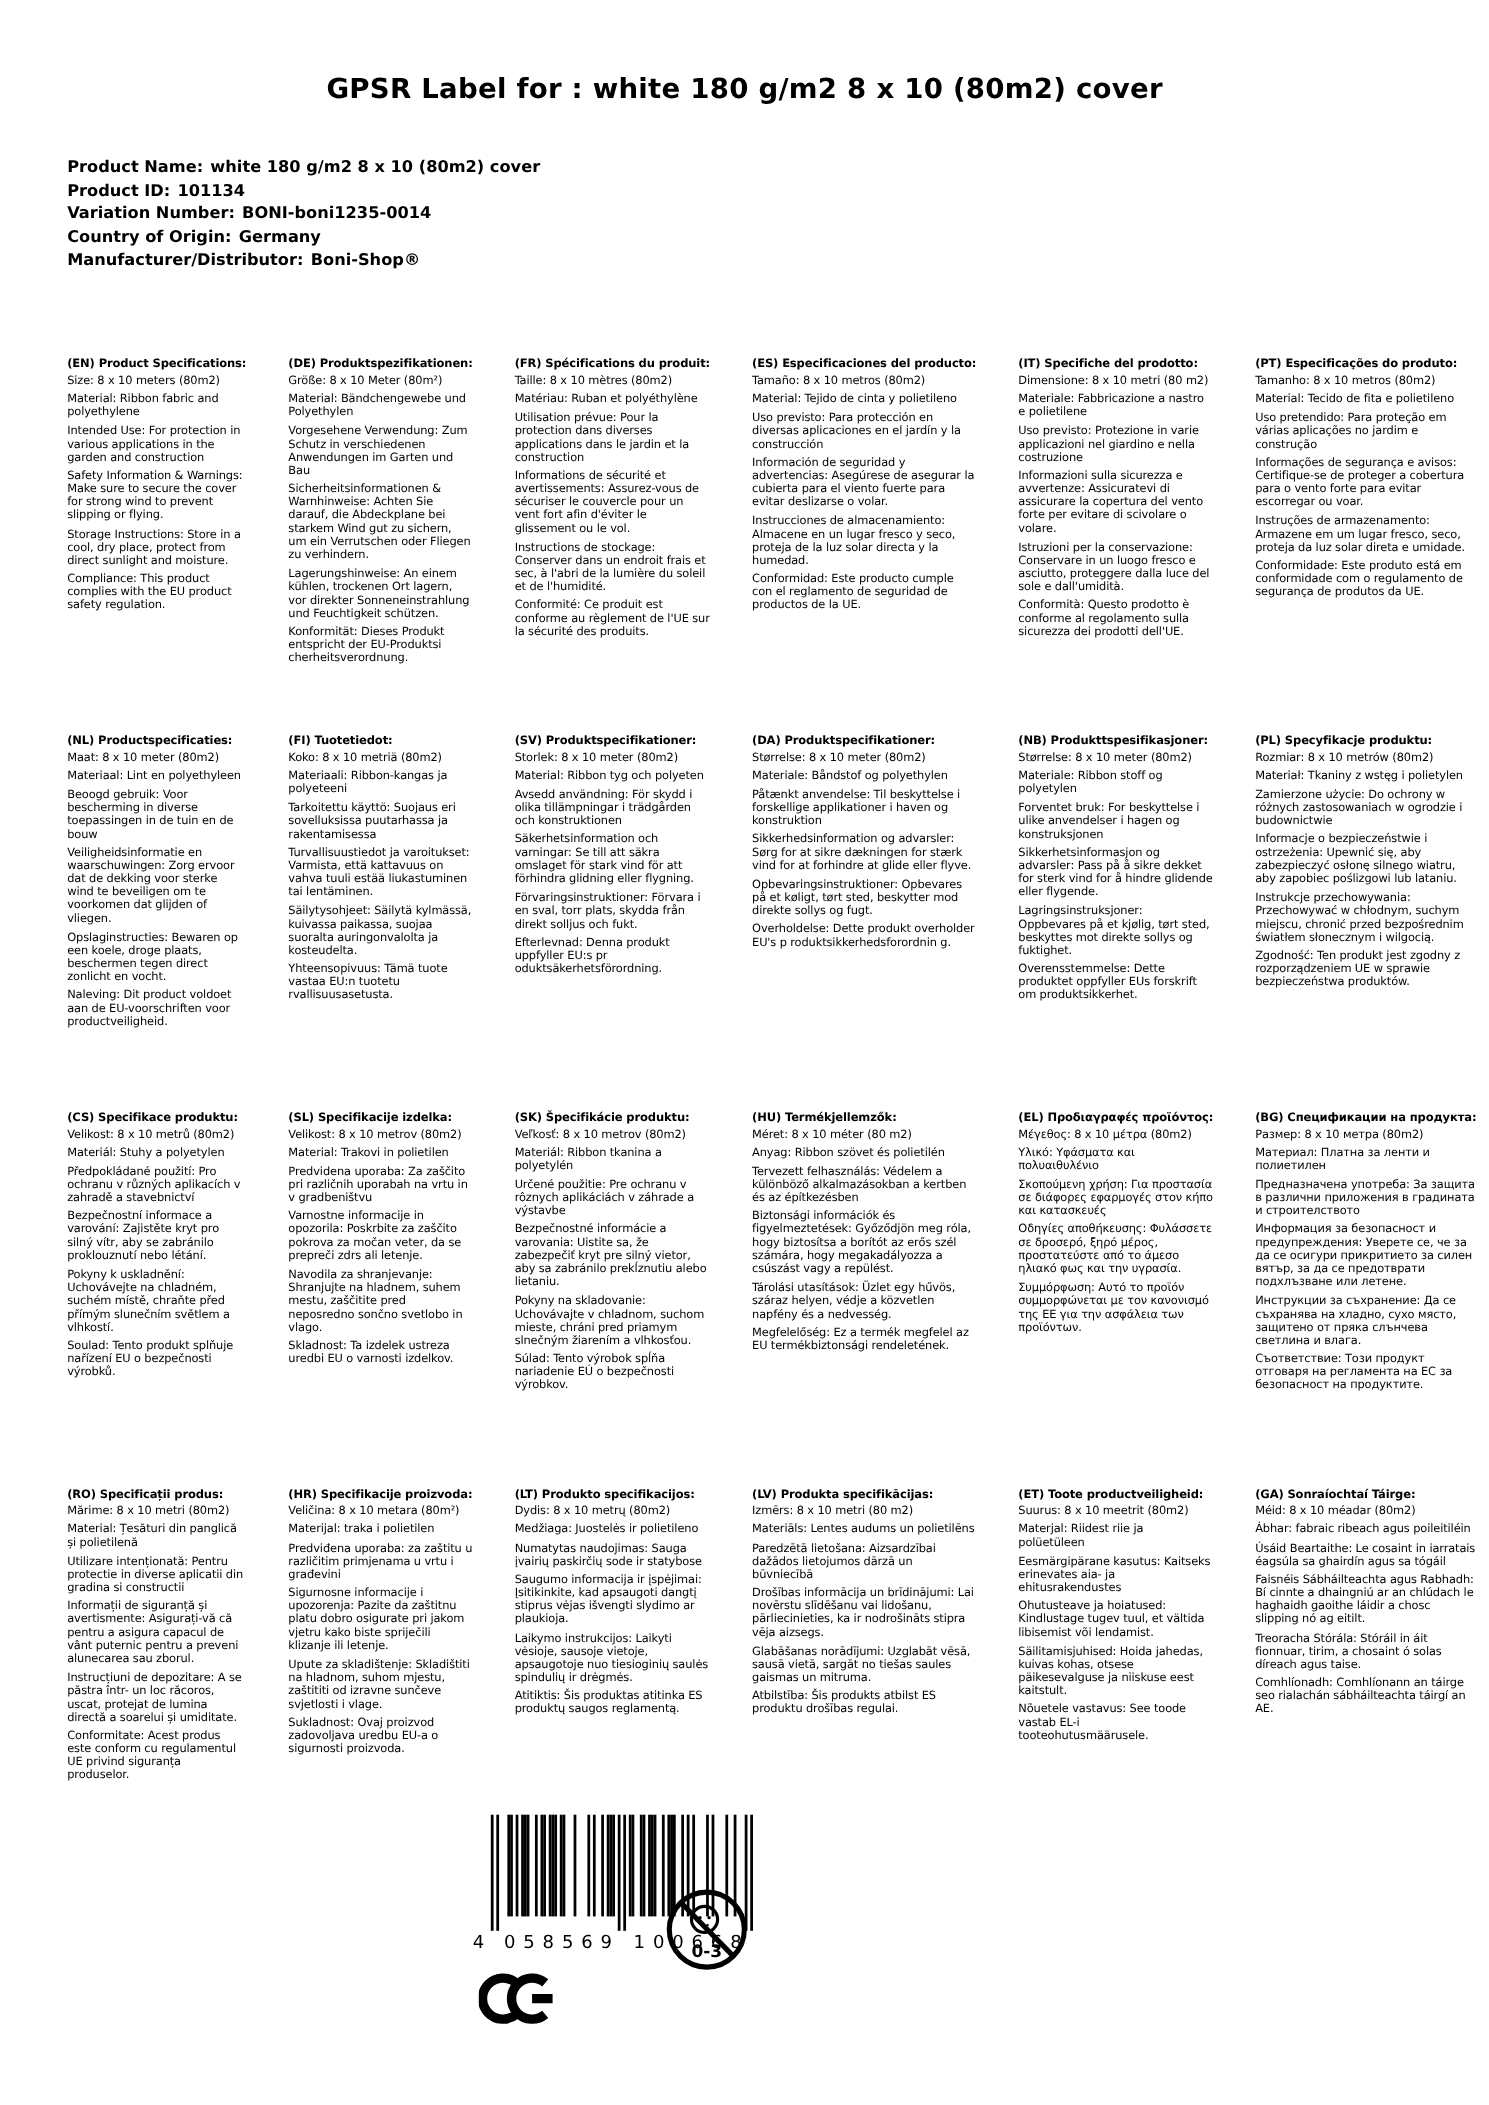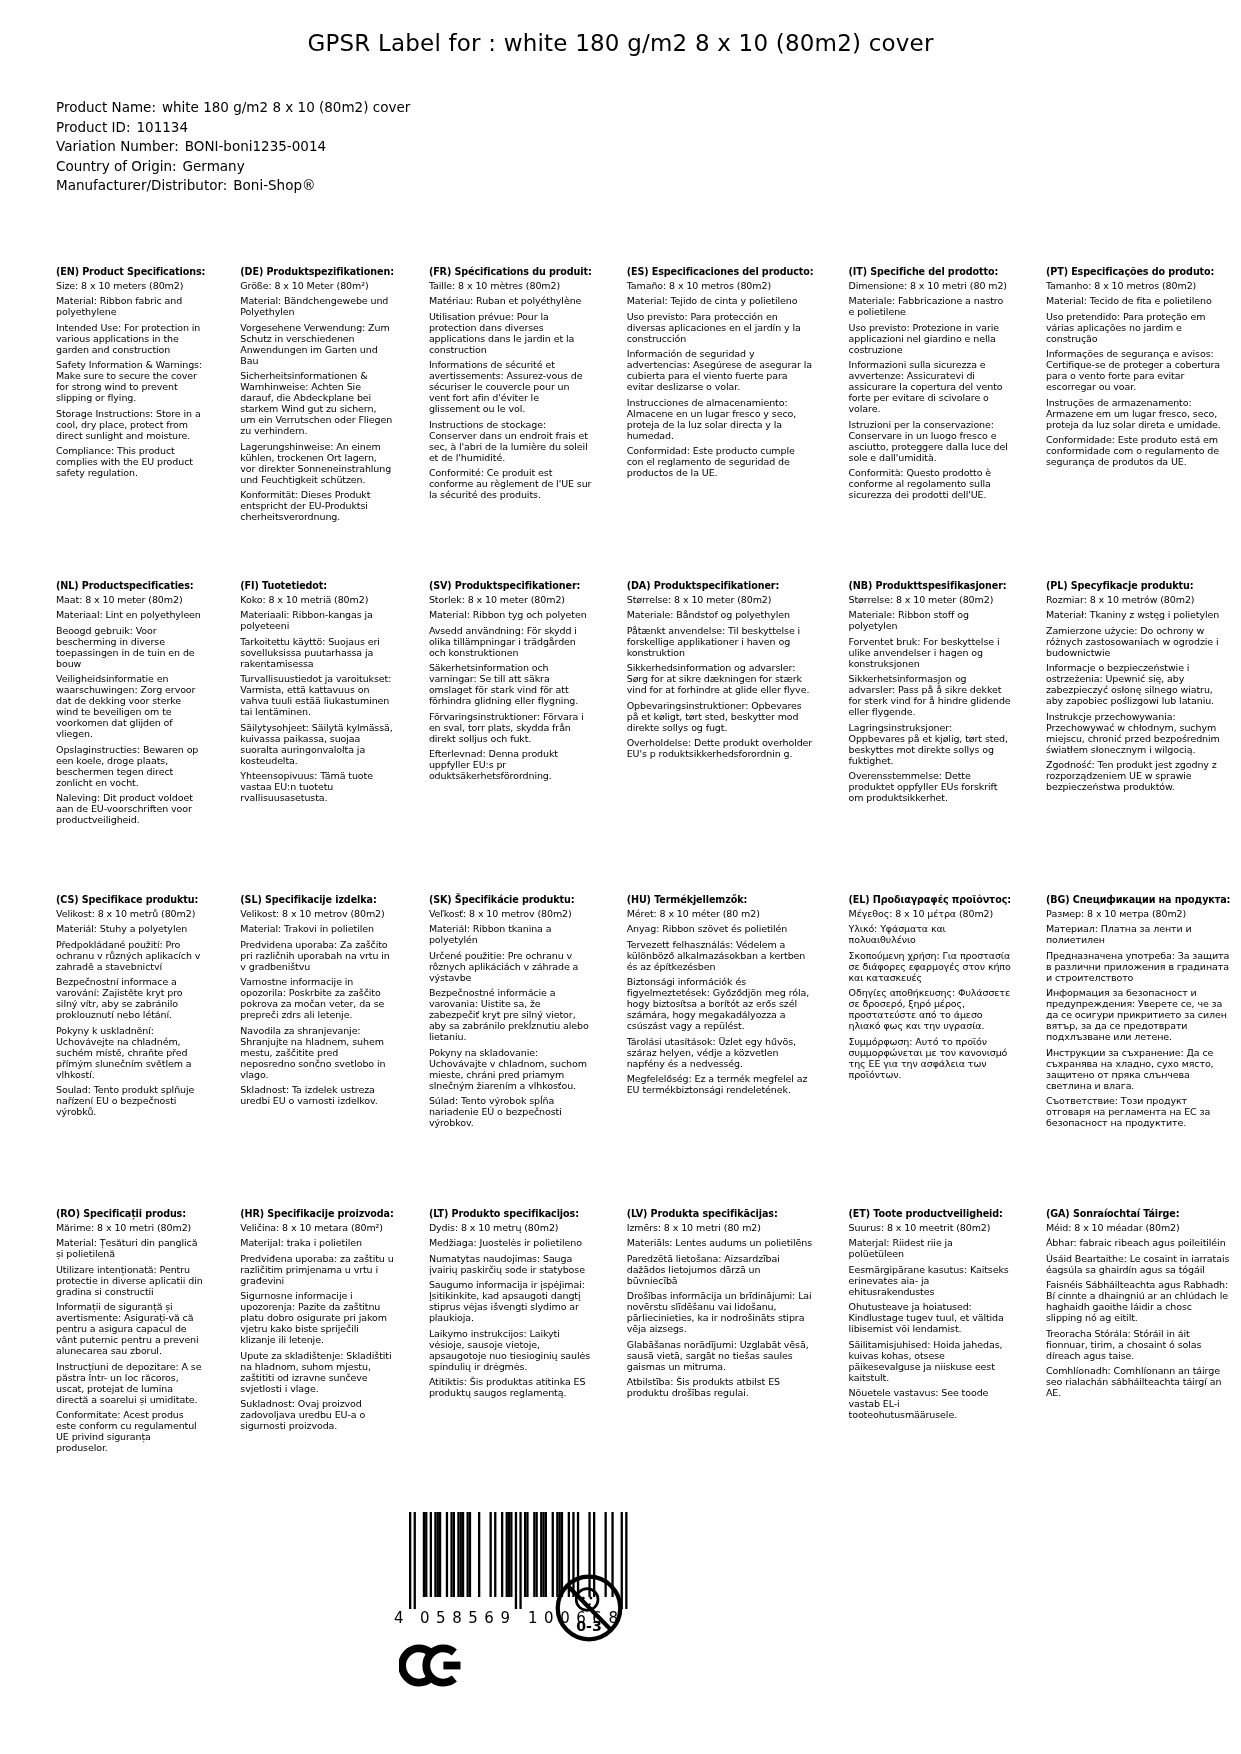--- a/index.html
+++ b/index.html
@@ -1,23 +1,23 @@
 <!DOCTYPE html>
 <html><head>
 <meta charset="utf-8">
 <style>
   html,body{margin:0;padding:0}
   body{width:1241px;height:1754px;background:#ffffff;color:#000;
        font-family:"DejaVu Sans","Liberation Sans",sans-serif;}
   .page{position:relative;width:1241px;height:1754px;overflow:hidden;background:#fff}
-  .title{margin:0;padding-top:30px;text-align:center;font-size:23px;font-weight:400;letter-spacing:.2px}
+  .title{margin:0;padding-top:62px;text-align:center;font-size:23px;font-weight:700;letter-spacing:.2px}
   .header-info{margin:42px 0 0 56px;font-size:13.5px;line-height:19.5px}
   .header-field{white-space:nowrap}
-  .header-field .lbl{font-weight:400;margin-right:6px}
-  .header-field .val{font-weight:400}
+  .header-field .lbl{font-weight:700;margin-right:6px}
+  .header-field .val{font-weight:700}
   .blocks-grid{margin:70px 45px 0 56px;display:grid;grid-template-columns:repeat(6,1fr);
                column-gap:23px;grid-auto-rows:314px}
   .block{padding-right:12px}
   .block-heading{margin:0 0 3px 0;font-size:9.6px;font-weight:700;white-space:nowrap;letter-spacing:-.1px}
   .spec-para{margin:0 0 4.5px 0;font-size:9.5px;line-height:11px;letter-spacing:-.1px}
   .footer-barcode{position:absolute;left:392px;top:1512px;width:252px;height:114px}
   .barcode-digit{font-family:"DejaVu Sans",sans-serif;font-size:15px;fill:#000}
   .ce-mark{position:absolute;left:399px;top:1642px}
   .age-mark{position:absolute;left:553px;top:1570px}
 </style>

